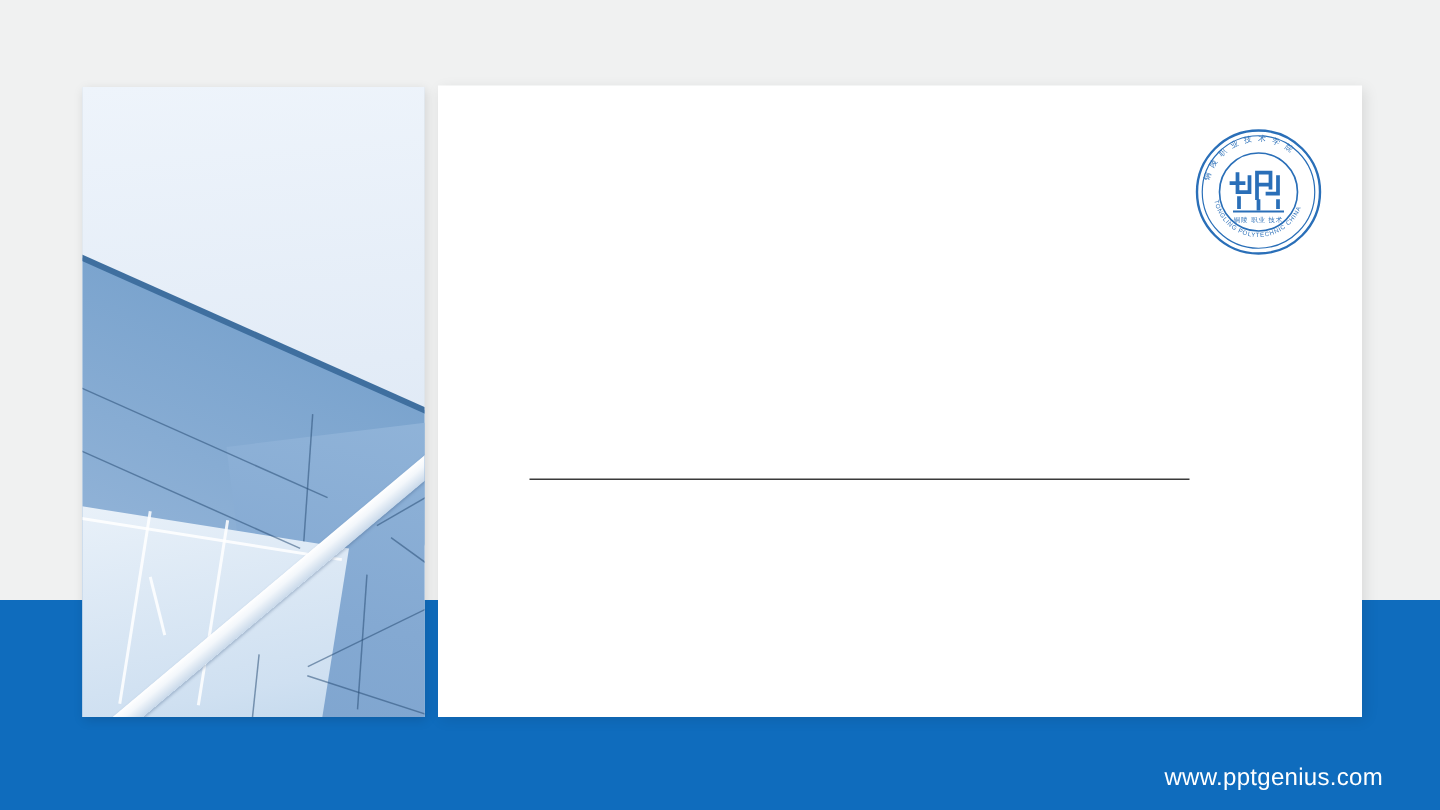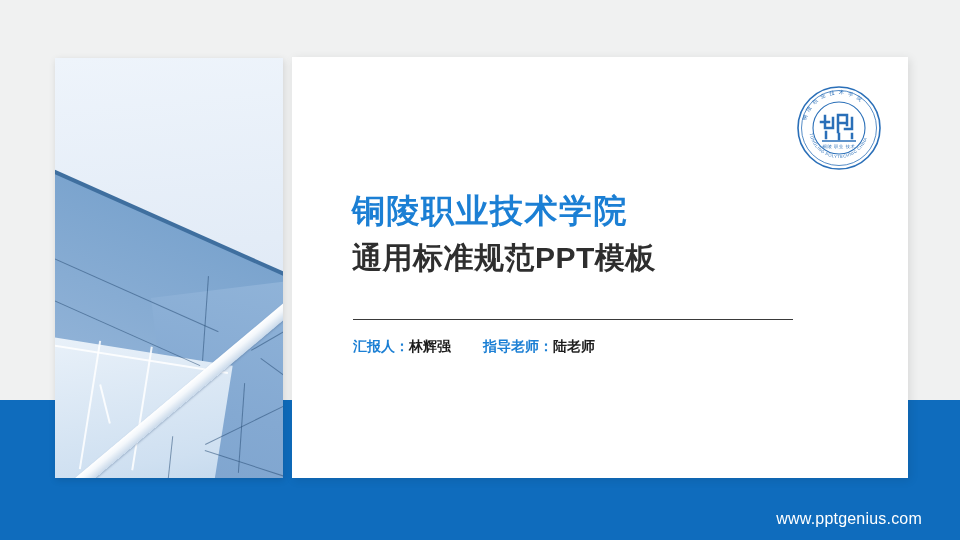--- a/index.html
+++ b/index.html
@@ -253,26 +253,19 @@
         <path d="M57,34 L57,45 L50,45"></path>
         <path d="M57,50 L57,54 M31,48 L31,54 M44,50 L44,55"></path>
       </g>
       <g stroke="#2a6fb8" stroke-width="1.4">
         <path d="M27,57 L61,57"></path>
       </g>
       <text x="44" y="64" text-anchor="middle" font-family="'Liberation Sans',sans-serif" font-size="4.3" fill="#2a6fb8" letter-spacing="0.6">铜陵 职业 技术</text>
     </svg>
   </div>
 
-  <div class="titles">
-    <div class="title-main">铜陵职业技术学院</div>
-    <div class="title-sub">通用标准规范PPT模板</div>
-  </div>
 
   <div class="rule"></div>
 
-  <div class="byline">
-    <span class="lbl">汇报人：</span><span>林辉强</span><span class="gap"></span><span class="lbl">指导老师：</span><span>陆老师</span>
-  </div>
 
   <div class="watermark">www.pptgenius.com</div>
 
 </div>
 
 </body></html>

